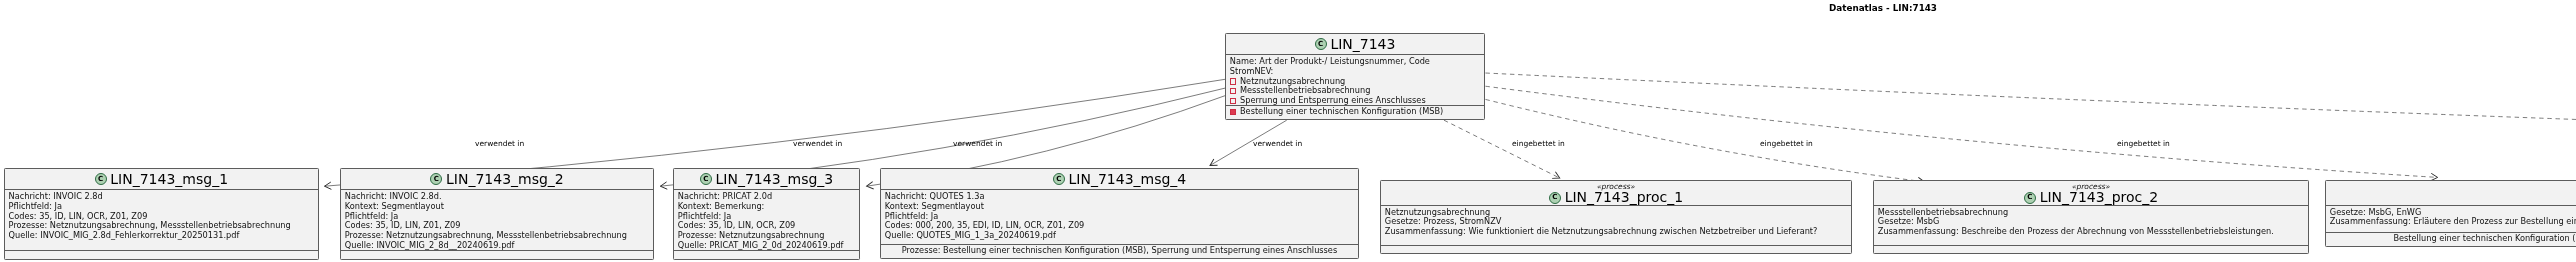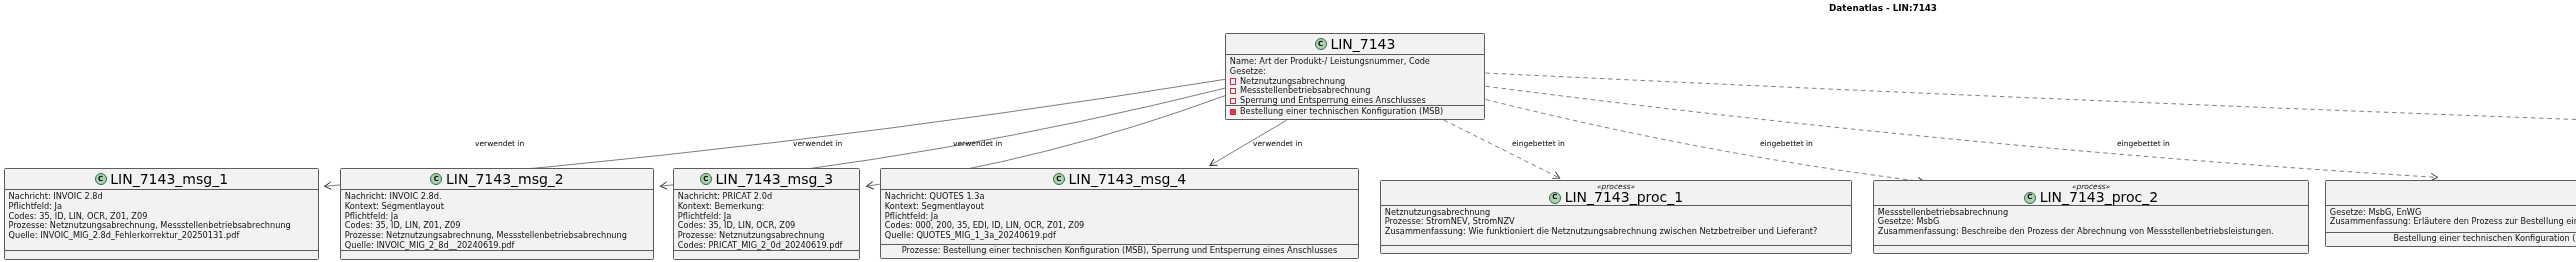--- a/index.html
+++ b/index.html
@@ -66,21 +66,21 @@
   <div class="edge-label" style="left:1760px;top:139px">eingebettet in</div>
   <div class="edge-label" style="left:2117px;top:139px">eingebettet in</div>
 
   <div class="uml-box" style="left:1225px;top:33px;width:260px;height:87px">
     <div class="hdr">
       <span class="cicon">C</span>
       <span class="bname">LIN_7143</span>
     </div>
     <div class="body">
       <div class="bl">Name: Art der Produkt-/ Leistungsnummer, Code</div>
-      <div class="bl">Gesetze:</div>
+      <div class="bl">StromNEV:</div>
       <div class="bl mk">
         <span class="sq hollow"></span>
         <span>Netznutzungsabrechnung</span>
       </div>
       <div class="bl mk">
         <span class="sq hollow"></span>
         <span>Messstellenbetriebsabrechnung</span>
       </div>
       <div class="bl mk">
         <span class="sq hollow"></span>
@@ -130,21 +130,21 @@
     <div class="hdr">
       <span class="cicon">C</span>
       <span class="bname">LIN_7143_msg_3</span>
     </div>
     <div class="body">
       <div class="bl">Nachricht: PRICAT 2.0d</div>
       <div class="bl">Kontext: Bemerkung:</div>
       <div class="bl">Pflichtfeld: Ja</div>
       <div class="bl">Codes: 35, ID, LIN, OCR, Z09</div>
       <div class="bl">Prozesse: Netznutzungsabrechnung</div>
-      <div class="bl">Codes: PRICAT_MIG_2_0d_20240619.pdf</div>
+      <div class="bl">Quelle: PRICAT_MIG_2_0d_20240619.pdf</div>
     </div>
     <div class="methods" style="height:3.8px"></div>
   </div>
 
   <div class="uml-box" style="left:880px;top:168px;width:479px;height:91px">
     <div class="hdr">
       <span class="cicon">C</span>
       <span class="bname">LIN_7143_msg_4</span>
     </div>
     <div class="body">
@@ -162,21 +162,21 @@
   <div class="uml-box" style="left:1380px;top:180px;width:472px;height:74px">
     <div class="hdr2">
       <span class="stereo">«process»</span>
       <span class="hdr-row">
         <span class="cicon">C</span>
         <span class="bname">LIN_7143_proc_1</span>
       </span>
     </div>
     <div class="body" style="line-height:9.4px;padding-top:1.9px">
       <div class="bl">Netznutzungsabrechnung</div>
-      <div class="bl">Prozesse: StromNEV, StromNZV</div>
+      <div class="bl">Gesetze: Prozess, StromNZV</div>
       <div class="bl">Zusammenfassung: Wie funktioniert die Netznutzungsabrechnung zwischen Netzbetreiber und Lieferant?</div>
     </div>
     <div class="methods" style="height:3.1px"></div>
   </div>
 
   <div class="uml-box" style="left:1873px;top:180px;width:436px;height:74px">
     <div class="hdr2">
       <span class="stereo">«process»</span>
       <span class="hdr-row">
         <span class="cicon">C</span>

